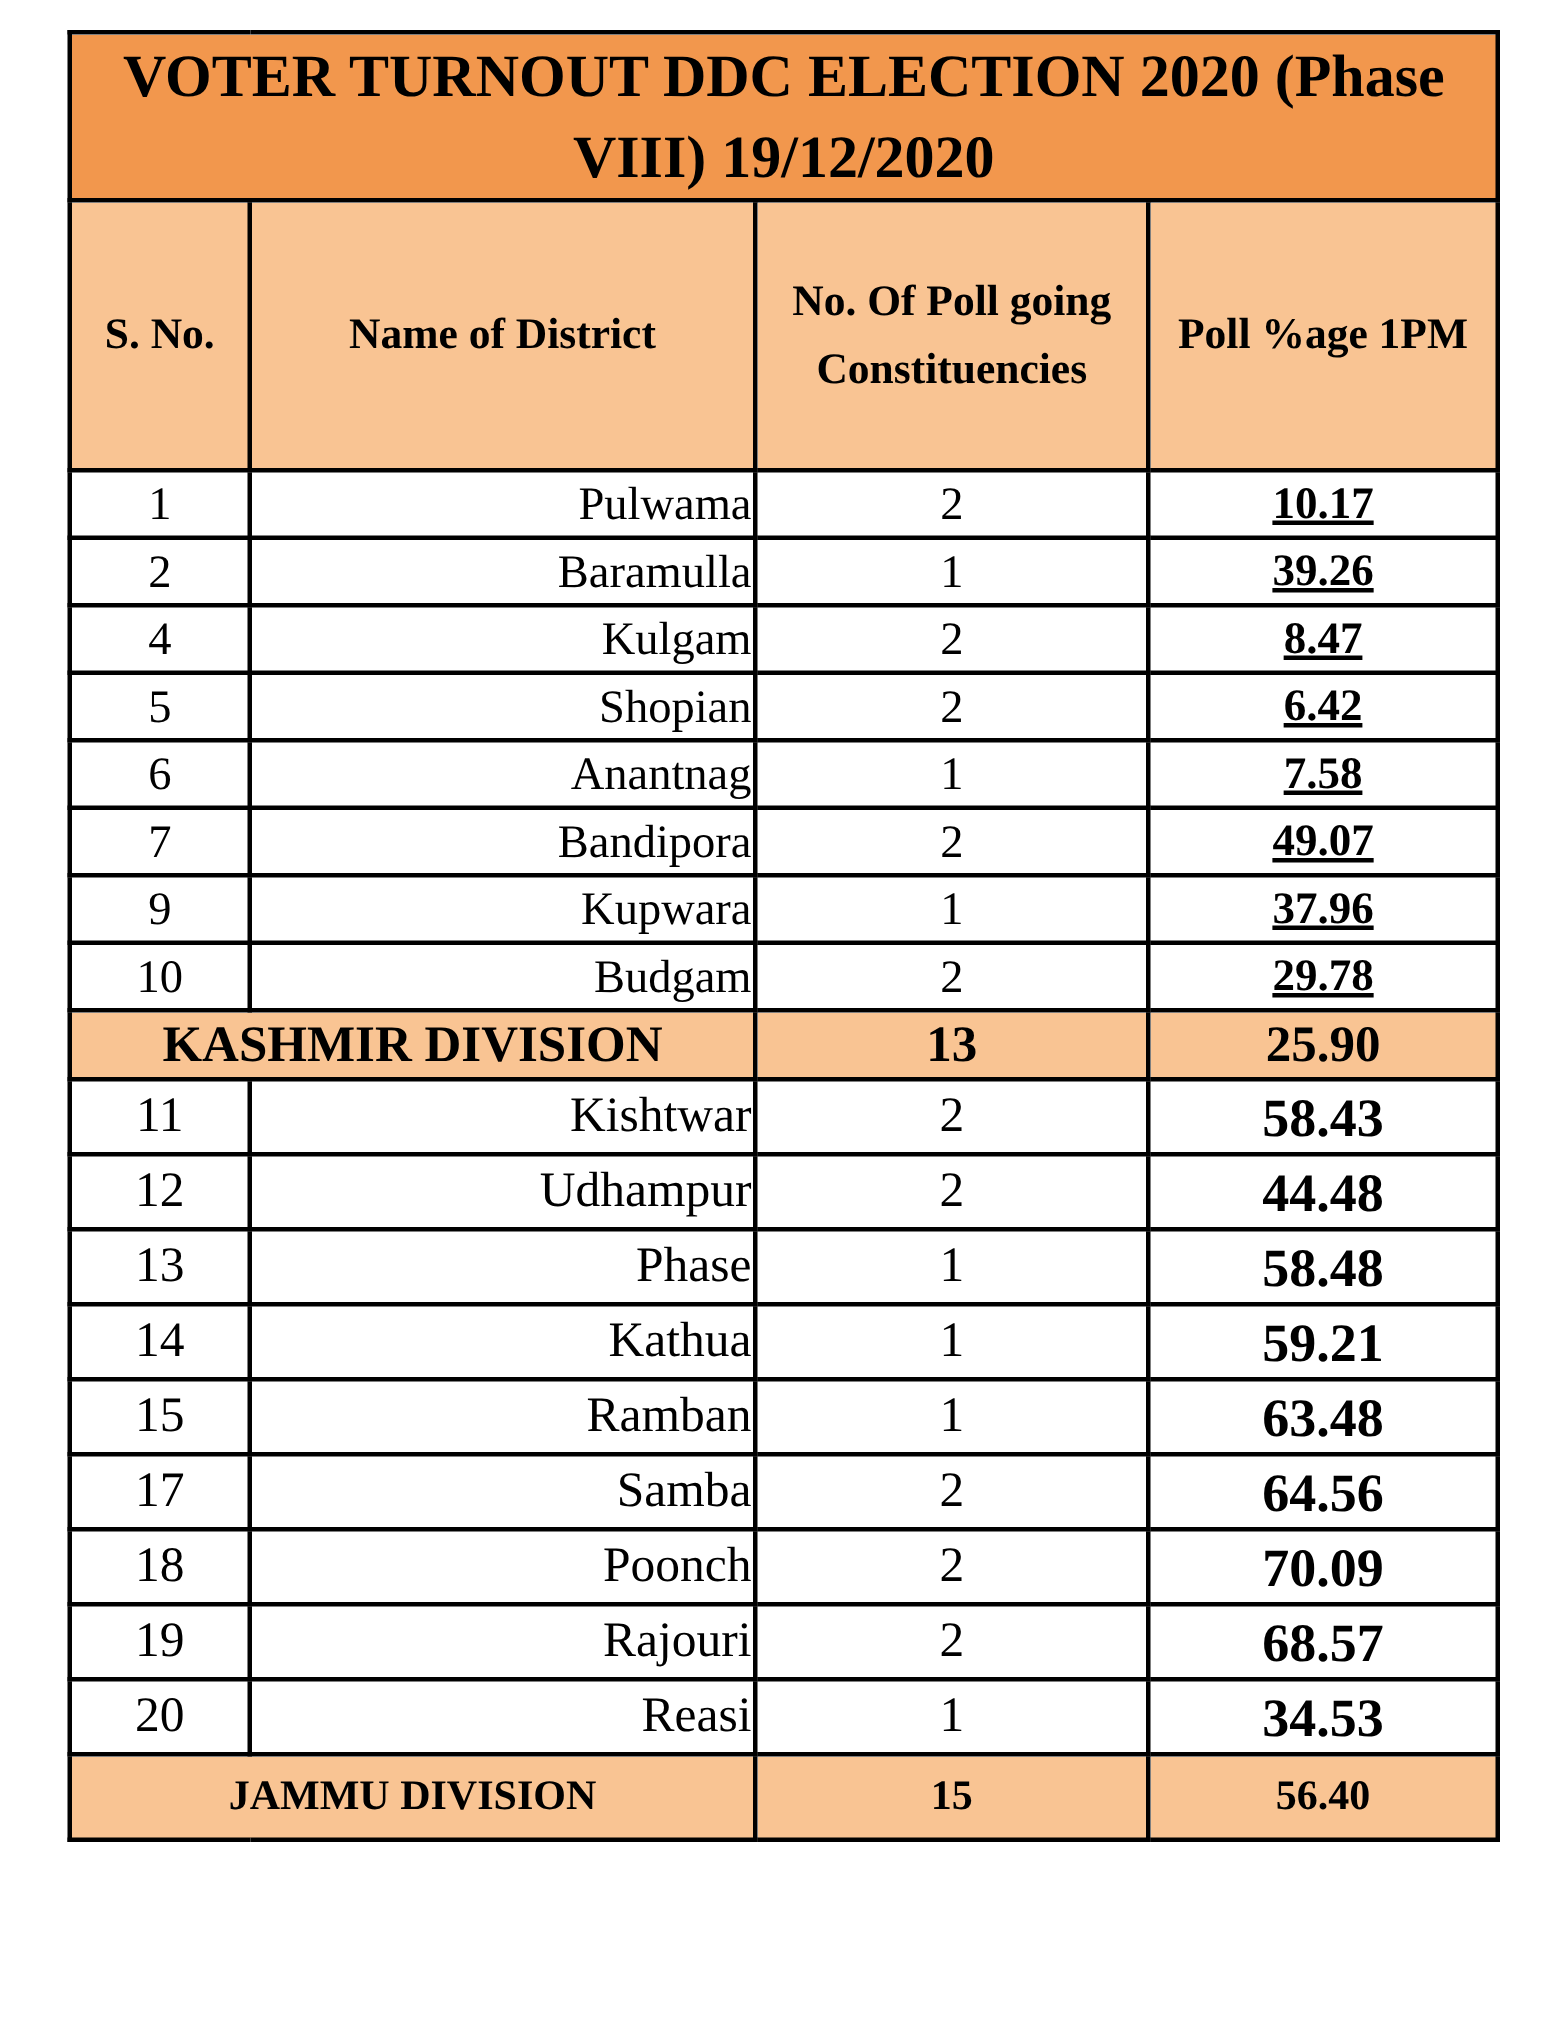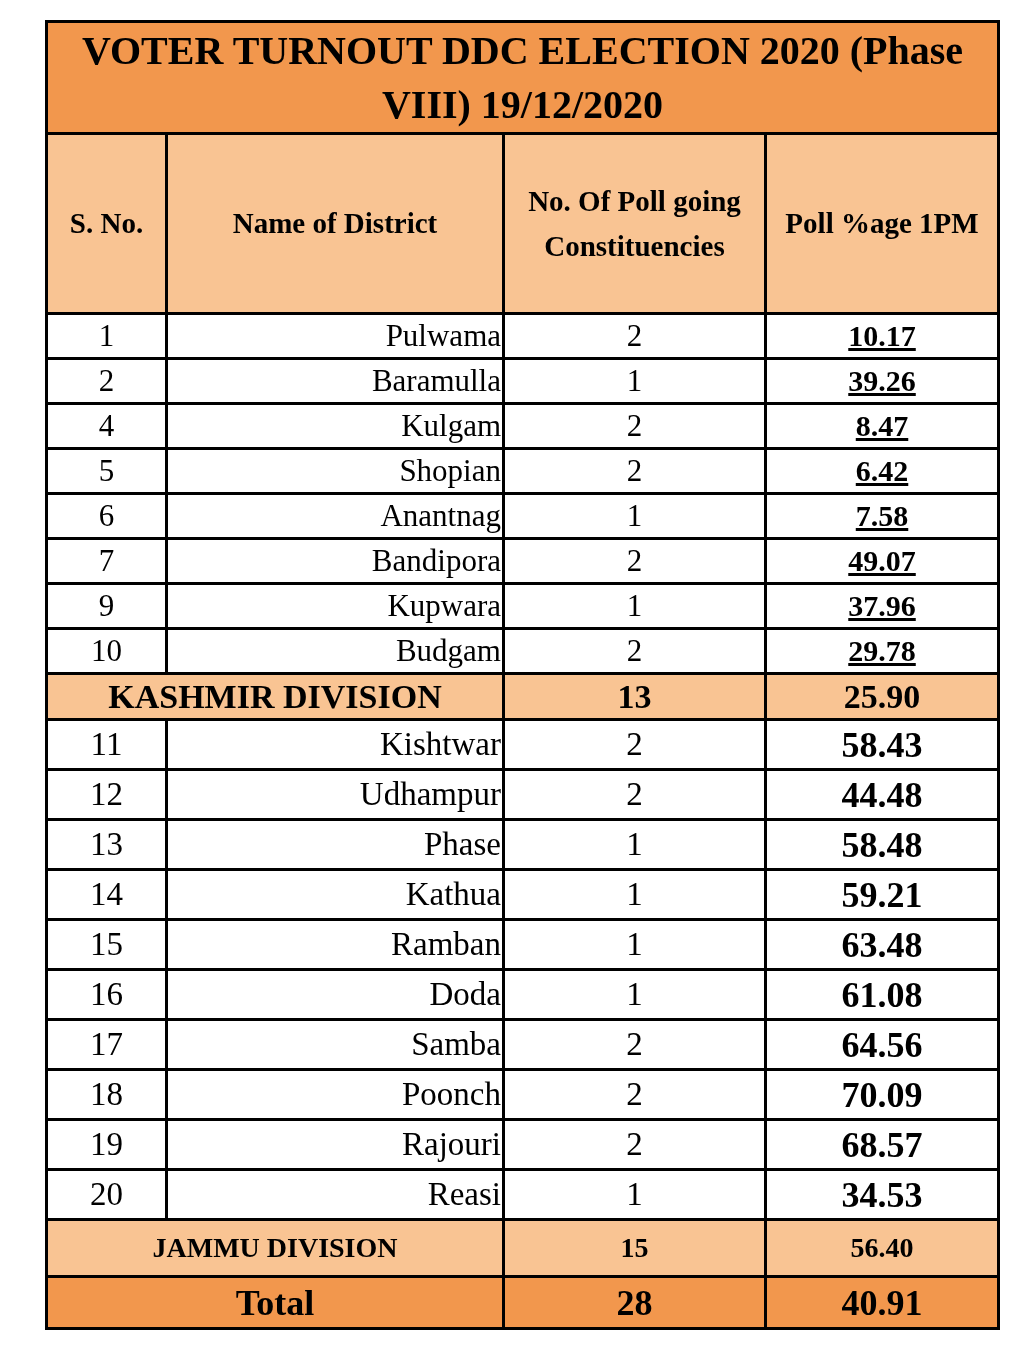--- a/index.html
+++ b/index.html
@@ -180,26 +180,20 @@
           <td class="c-cons">1</td>
           <td class="c-pct">59.21</td>
         </tr>
         <tr class="data-row sec-jammu">
           <td class="c-sno">15</td>
           <td class="c-district">Ramban</td>
           <td class="c-cons">1</td>
           <td class="c-pct">63.48</td>
         </tr>
         <tr class="data-row sec-jammu">
-          <td class="c-sno">16</td>
-          <td class="c-district">Doda</td>
-          <td class="c-cons">1</td>
-          <td class="c-pct">61.08</td>
-        </tr>
-        <tr class="data-row sec-jammu">
           <td class="c-sno">17</td>
           <td class="c-district">Samba</td>
           <td class="c-cons">2</td>
           <td class="c-pct">64.56</td>
         </tr>
         <tr class="data-row sec-jammu">
           <td class="c-sno">18</td>
           <td class="c-district">Poonch</td>
           <td class="c-cons">2</td>
           <td class="c-pct">70.09</td>
@@ -213,21 +207,16 @@
         <tr class="data-row sec-jammu">
           <td class="c-sno">20</td>
           <td class="c-district">Reasi</td>
           <td class="c-cons">1</td>
           <td class="c-pct">34.53</td>
         </tr>
         <tr class="division division-jammu">
           <td class="c-label" colspan="2">JAMMU DIVISION</td>
           <td class="c-cons">15</td>
           <td class="c-pct c-division-pct">56.40</td>
-        </tr>
-        <tr class="total-row">
-          <td class="c-label" colspan="2">Total</td>
-          <td class="c-cons">28</td>
-          <td class="c-pct c-total-pct">40.91</td>
         </tr>
       </tbody>
   </table>
 </div>
 
 </body></html>

